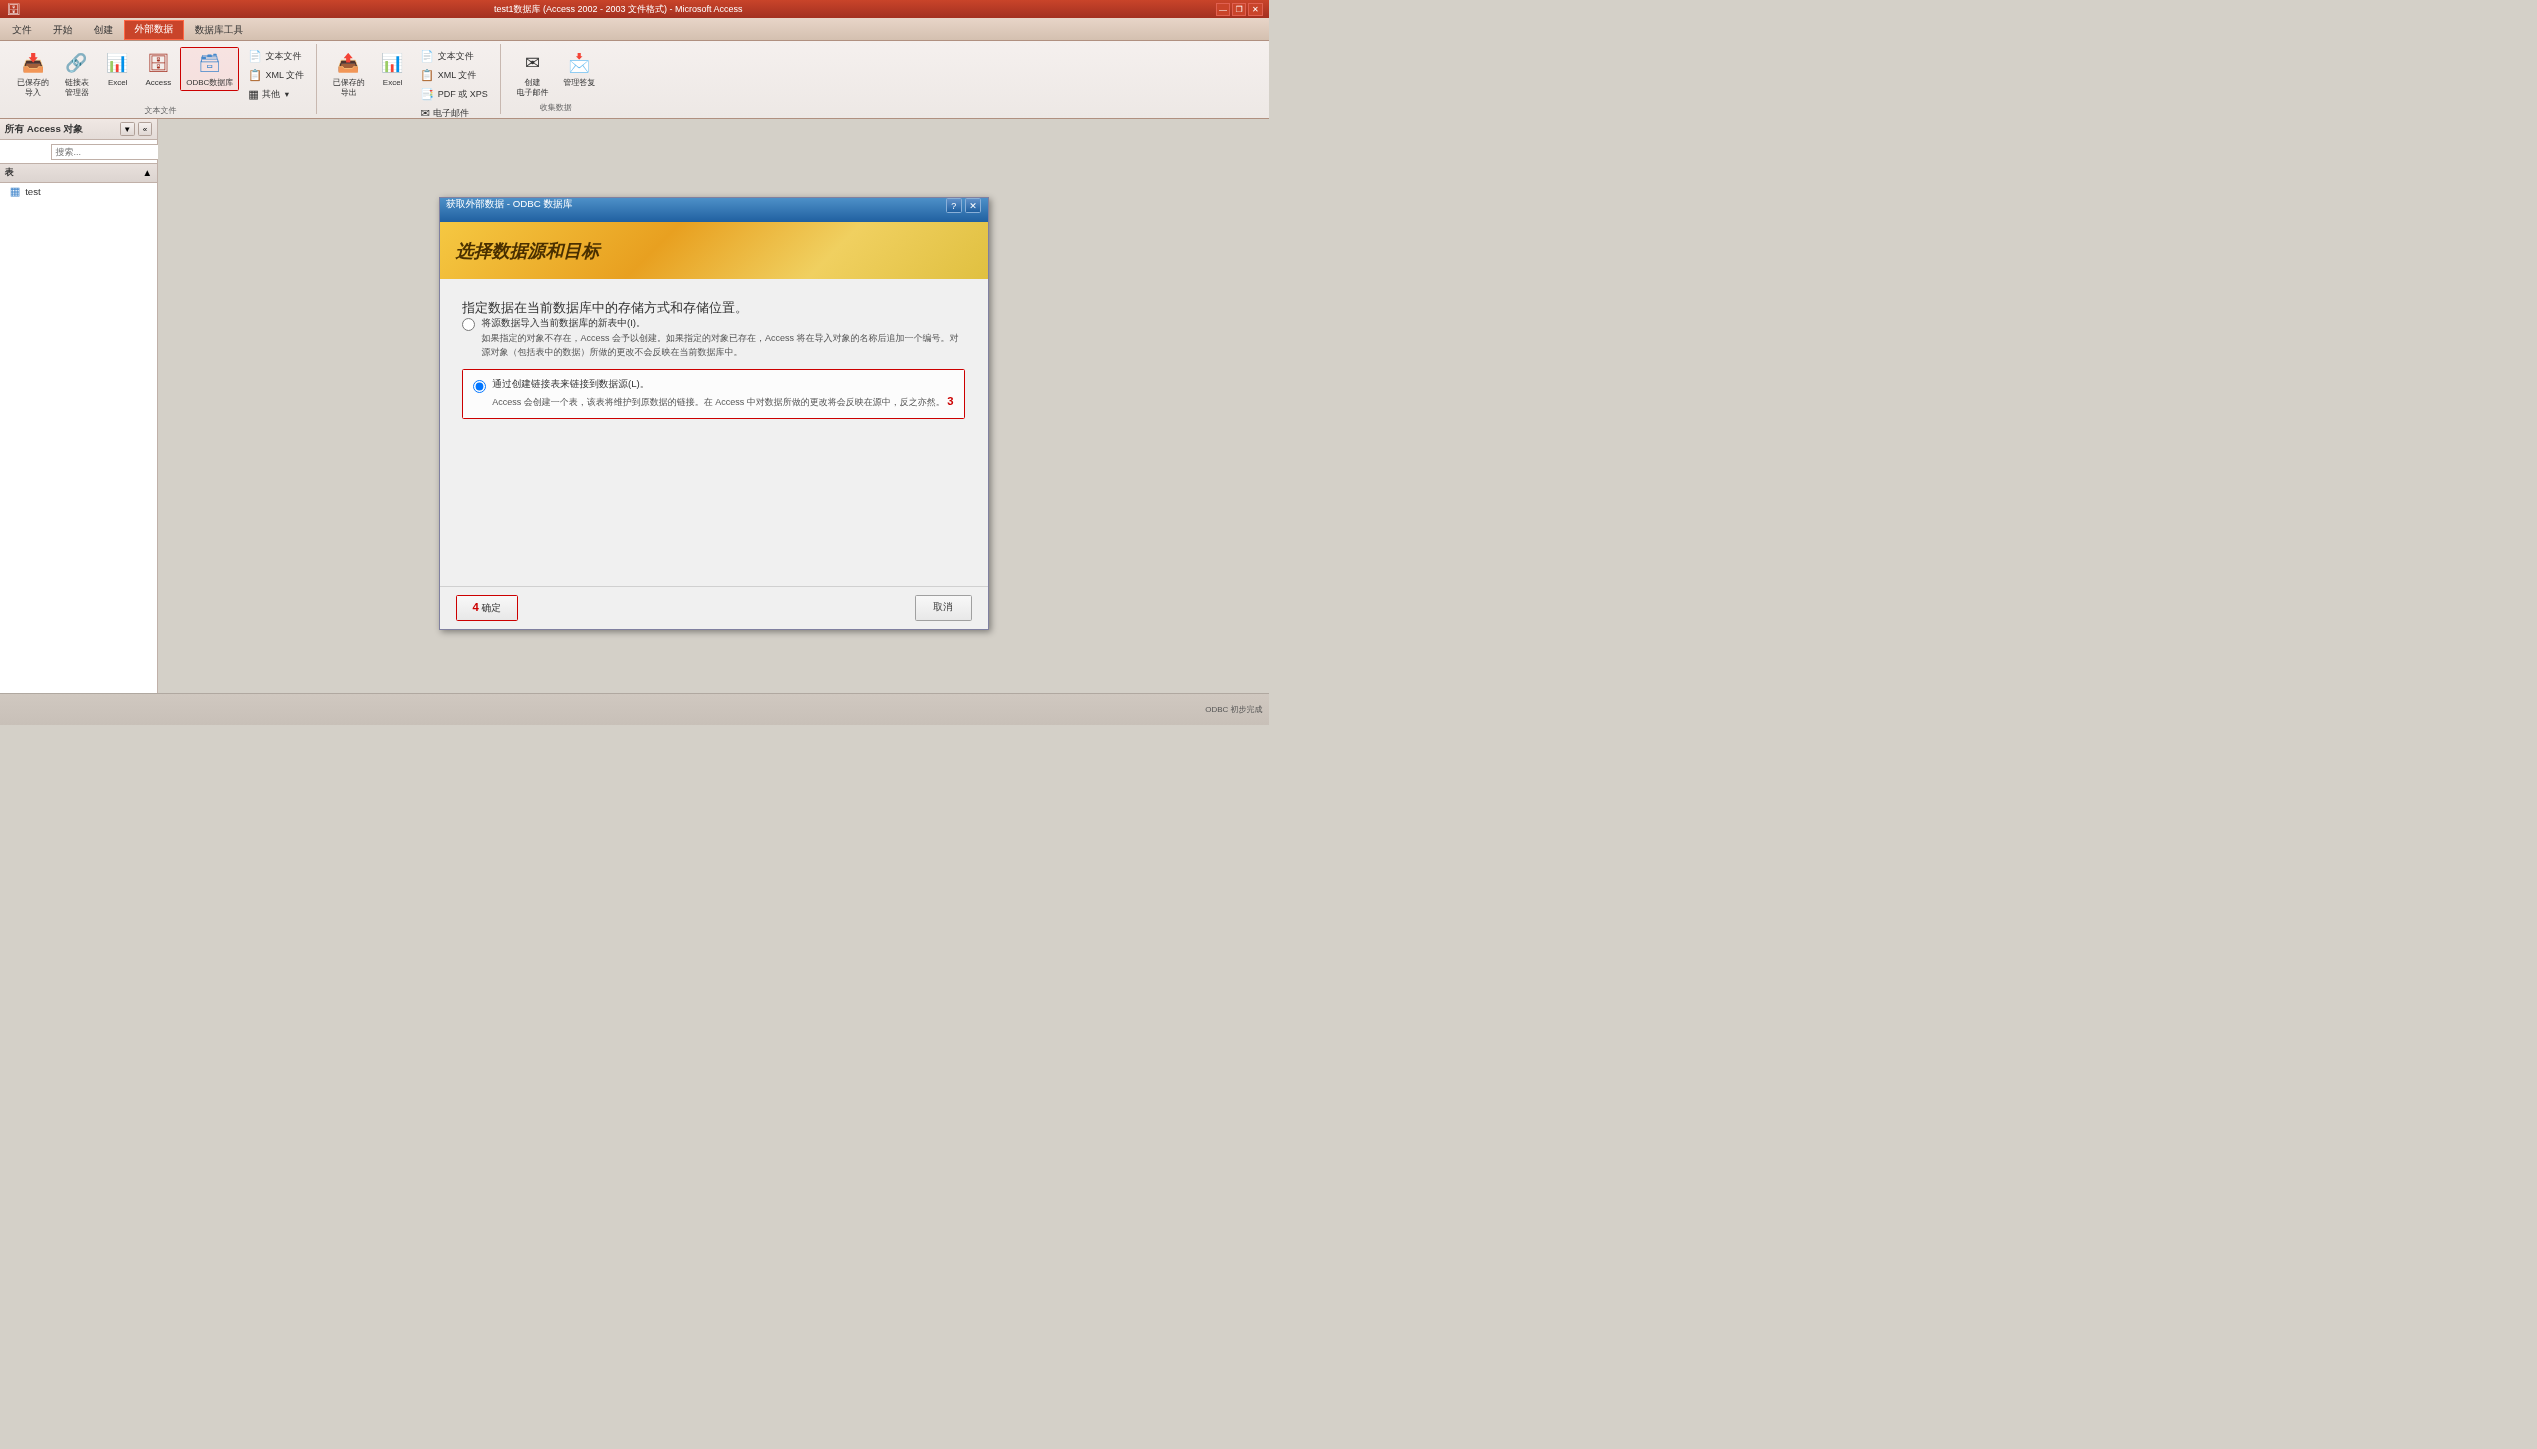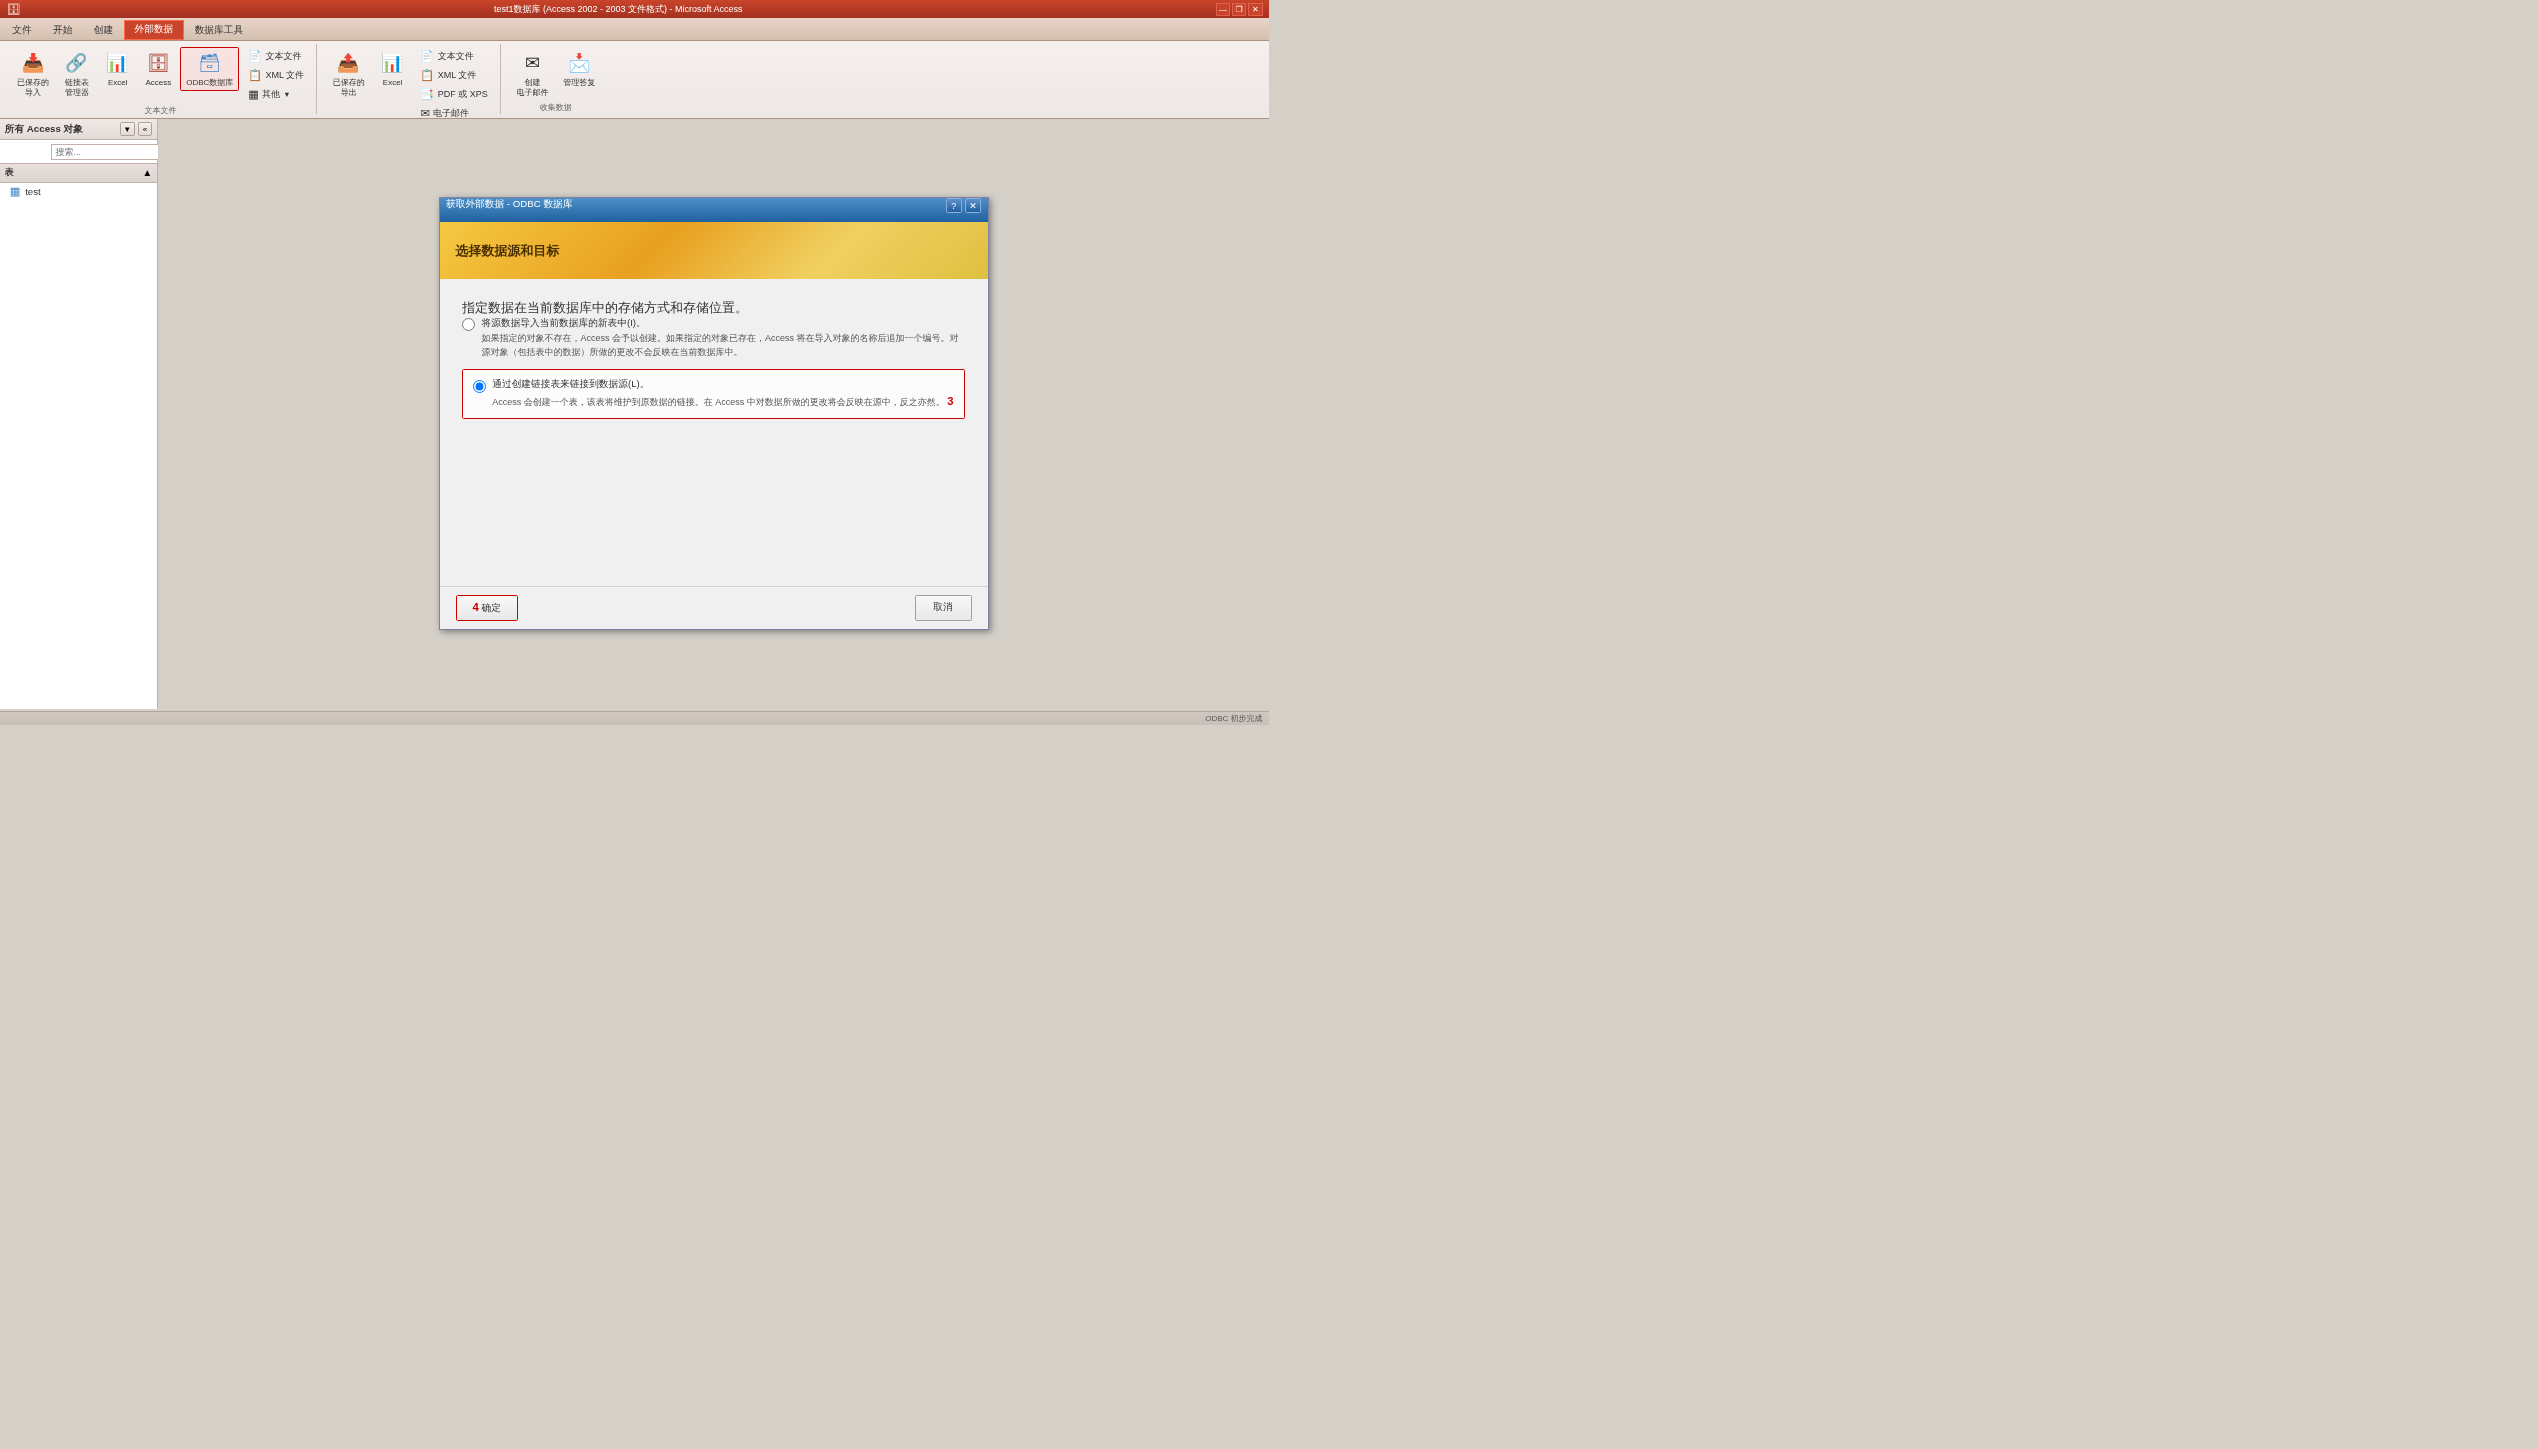--- a/index.html
+++ b/index.html
@@ -271,23 +271,24 @@
     }
 
     .dialog-header {
       background: linear-gradient(135deg, #f5c842 0%, #e8a020 40%, #f0d060 70%, #e0c040 100%);
       padding: 13px 16px;
       height: 57px;
       display: flex;
       align-items: center;
     }
     .dialog-header-title {
-      font-size: 13px;
+      font-size: 18px;
       color: #4a3000;
       font-weight: bold;
+      font-style: italic;
     }
 
     .dialog-body {
       padding: 19.4px 22.6px;
       background: #f0f0f0;
       min-height: 307px;
     }
 
     .dialog-instruction {
       font-size: 13px;
@@ -354,21 +355,21 @@
     .dialog-btn.primary-highlighted {
       border: 1.6px solid #cc0000;
       background: linear-gradient(to bottom, #f8f8f8, #e8e8e8);
     }
 
     
     .status-bar {
       position: absolute;
       bottom: 0;
       left: 0; right: 0;
-      height: 14px;
+      height: 32px;
       background: linear-gradient(to bottom, #d0c8c0, #c8c0b8);
       border-top: 0.8px solid #b0a8a0;
       display: flex;
       align-items: center;
       padding: 0 6.5px;
       font-size: 8px;
       color: #555;
       justify-content: flex-end;
     }
 

